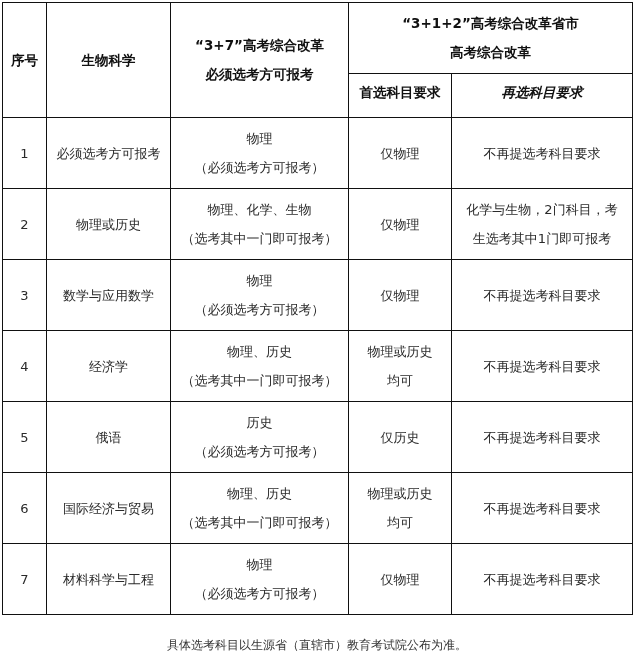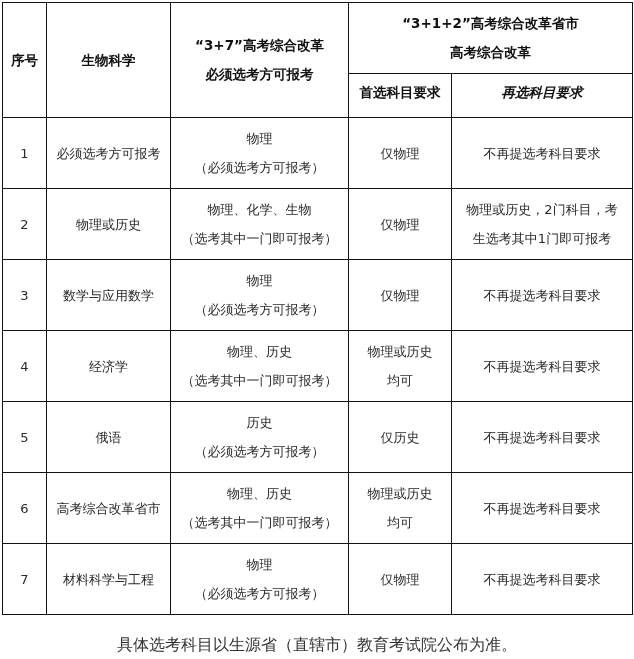--- a/index.html
+++ b/index.html
@@ -7,21 +7,21 @@
          font-family: "DejaVu Sans", "Liberation Sans", sans-serif; color: #222; }
   table { position: absolute; left: 2px; top: 2px; border-collapse: collapse; table-layout: fixed; width: 630px; }
   td, th { border: 1.5px solid #111; text-align: center; vertical-align: middle; padding: 0 2px;
            font-size: 13px; line-height: 29px; font-weight: normal; color: #2a2a2a; }
   th { font-weight: bold; color: #111; font-size: 13.5px; margin-top: 33px; }
   .h1 { height: 71px; }
   .h2 { height: 44px; }
   .r { height: 71px; }
   .line { display: block; white-space: nowrap; }
   .footnote { position: absolute; left: 0; top: 632px; width: 634px; text-align: center;
-              font-size: 16px; color: #333; line-height: 26px; }
+              font-size: 12px; color: #333; line-height: 26px; }
 </style>
 </head>
 <body>
 
 <table>
   <colgroup>
     <col style="width:44px">
       <col style="width:124px">
       <col style="width:178px">
       <col style="width:103px">
@@ -72,21 +72,21 @@
           <span class="line">物理或历史</span>
         </td>
         <td>
           <span class="line">物理、化学、生物</span>
           <span class="line">（选考其中一门即可报考）</span>
         </td>
         <td>
           <span class="line">仅物理</span>
         </td>
         <td>
-          <span class="line">物理或历史，2门科目，考</span>
+          <span class="line">化学与生物，2门科目，考</span>
           <span class="line">生选考其中1门即可报考</span>
         </td>
       </tr>
       <tr class="r">
         <td>
           <span class="line">3</span>
         </td>
         <td>
           <span class="line">数学与应用数学</span>
         </td>
@@ -136,21 +136,21 @@
         </td>
         <td>
           <span class="line">不再提选考科目要求</span>
         </td>
       </tr>
       <tr class="r">
         <td>
           <span class="line">6</span>
         </td>
         <td>
-          <span class="line">高考综合改革省市</span>
+          <span class="line">国际经济与贸易</span>
         </td>
         <td>
           <span class="line">物理、历史</span>
           <span class="line">（选考其中一门即可报考）</span>
         </td>
         <td>
           <span class="line">物理或历史</span>
           <span class="line">均可</span>
         </td>
         <td>

